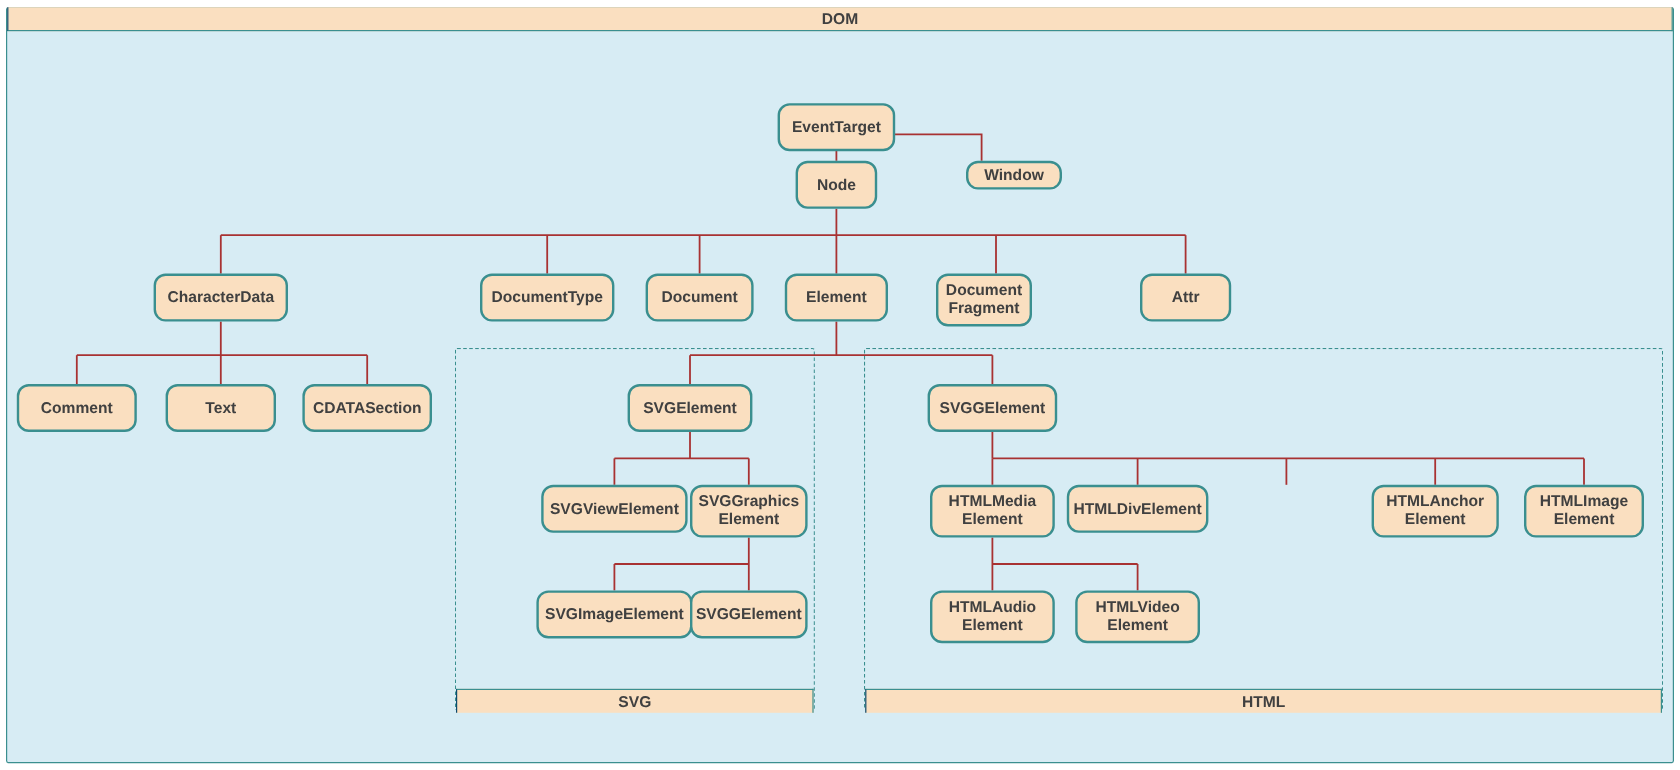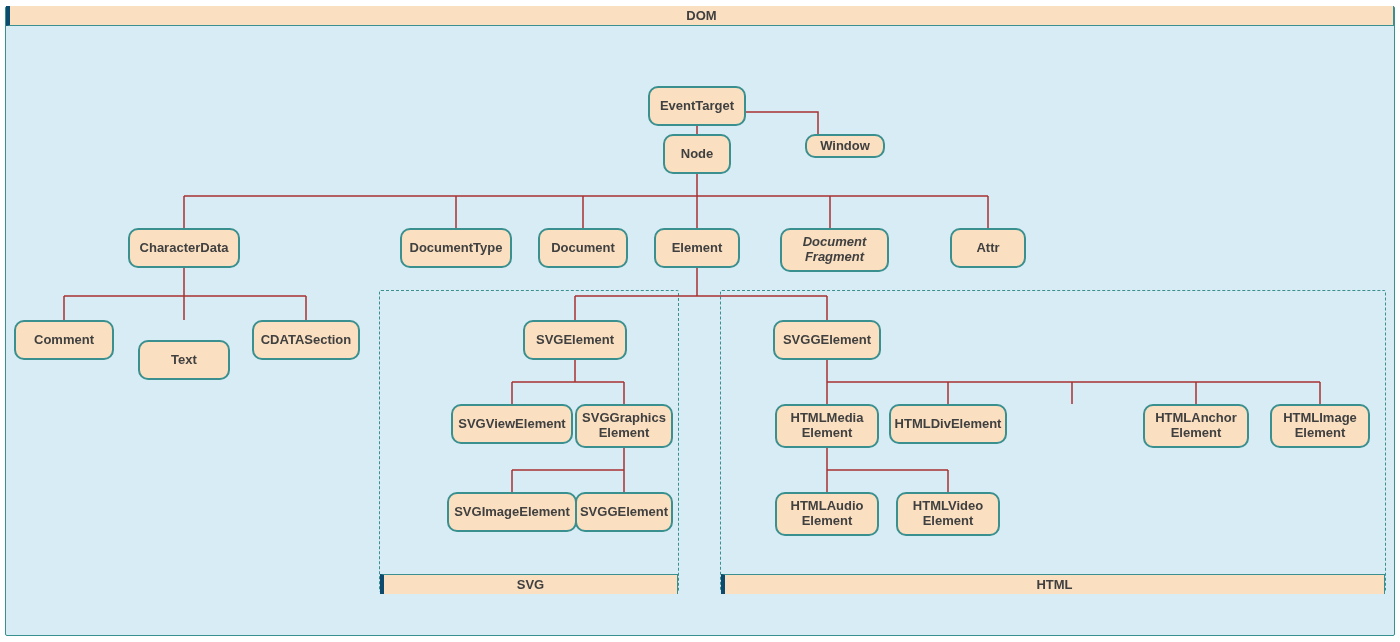--- a/index.html
+++ b/index.html
@@ -23,21 +23,21 @@
     border-radius: 2px;
     box-sizing: border-box;
   }
   .frame.dashed {
     border-style: dashed;
     background: transparent;
   }
   .frame-label {
     position: absolute;
     background: #fadfc0;
-    border-left: 4px solid #0c4a6e;
+    border-left: 1px solid #0c4a6e;
     border-right: 1px solid #3a8f8f;
     border-bottom: 1px solid #3a8f8f;
     text-align: center;
     font-weight: bold;
     padding: 1.5px 0 2px 0;
     box-sizing: border-box;
   }
   .frame-label.top {
     border-top: none;
     border-bottom: 1px solid #3a8f8f;
@@ -140,25 +140,25 @@
 
   <div class="node" style="left:648px; top:50px; width:98px; height:40px;margin-top:36px;">EventTarget</div>
 
   <div class="node" style="left:663px; top:134px; width:68px; height:40px;">Node</div>
   <div class="node" style="left:778px; top:134px; width:80px; height:24px;margin-left:27px;">Window</div>
 
   <div class="node" style="left:128px; top:228px; width:112px; height:40px;">CharacterData</div>
   <div class="node" style="left:400px; top:228px; width:112px; height:40px;">DocumentType</div>
   <div class="node" style="left:538px; top:228px; width:90px; height:40px;">Document</div>
   <div class="node" style="left:654px; top:228px; width:86px; height:40px;">Element</div>
-  <div class="node" style="left:780px; top:228px; width:109px; height:44px;font-style:italic;">Document Fragment</div>
+  <div class="node" style="left:780px; top:228px; width:80px; height:44px;">Document Fragment</div>
   <div class="node" style="left:950px; top:228px; width:76px; height:40px;">Attr</div>
 
   <div class="node" style="left:14px; top:320px; width:100px; height:40px;">Comment</div>
-  <div class="node" style="left:138px; top:320px; width:92px; height:40px;margin-top:20px;">Text</div>
+  <div class="node" style="left:138px; top:320px; width:92px; height:40px;">Text</div>
   <div class="node" style="left:252px; top:320px; width:108px; height:40px;">CDATASection</div>
 
   <div class="node" style="left:523px; top:320px; width:104px; height:40px;">SVGElement</div>
   <div class="node" style="left:773px; top:320px; width:108px; height:40px;">SVGGElement</div>
 
   <div class="node" style="left:451px; top:404px; width:122px; height:40px;">SVGViewElement</div>
   <div class="node" style="left:575px; top:404px; width:98px; height:44px;">SVGGraphics Element</div>
 
   <div class="node" style="left:775px; top:404px; width:104px; height:44px;">HTMLMedia Element</div>
   <div class="node" style="left:889px; top:404px; width:118px; height:40px;text-align:right;">HTMLDivElement</div>

